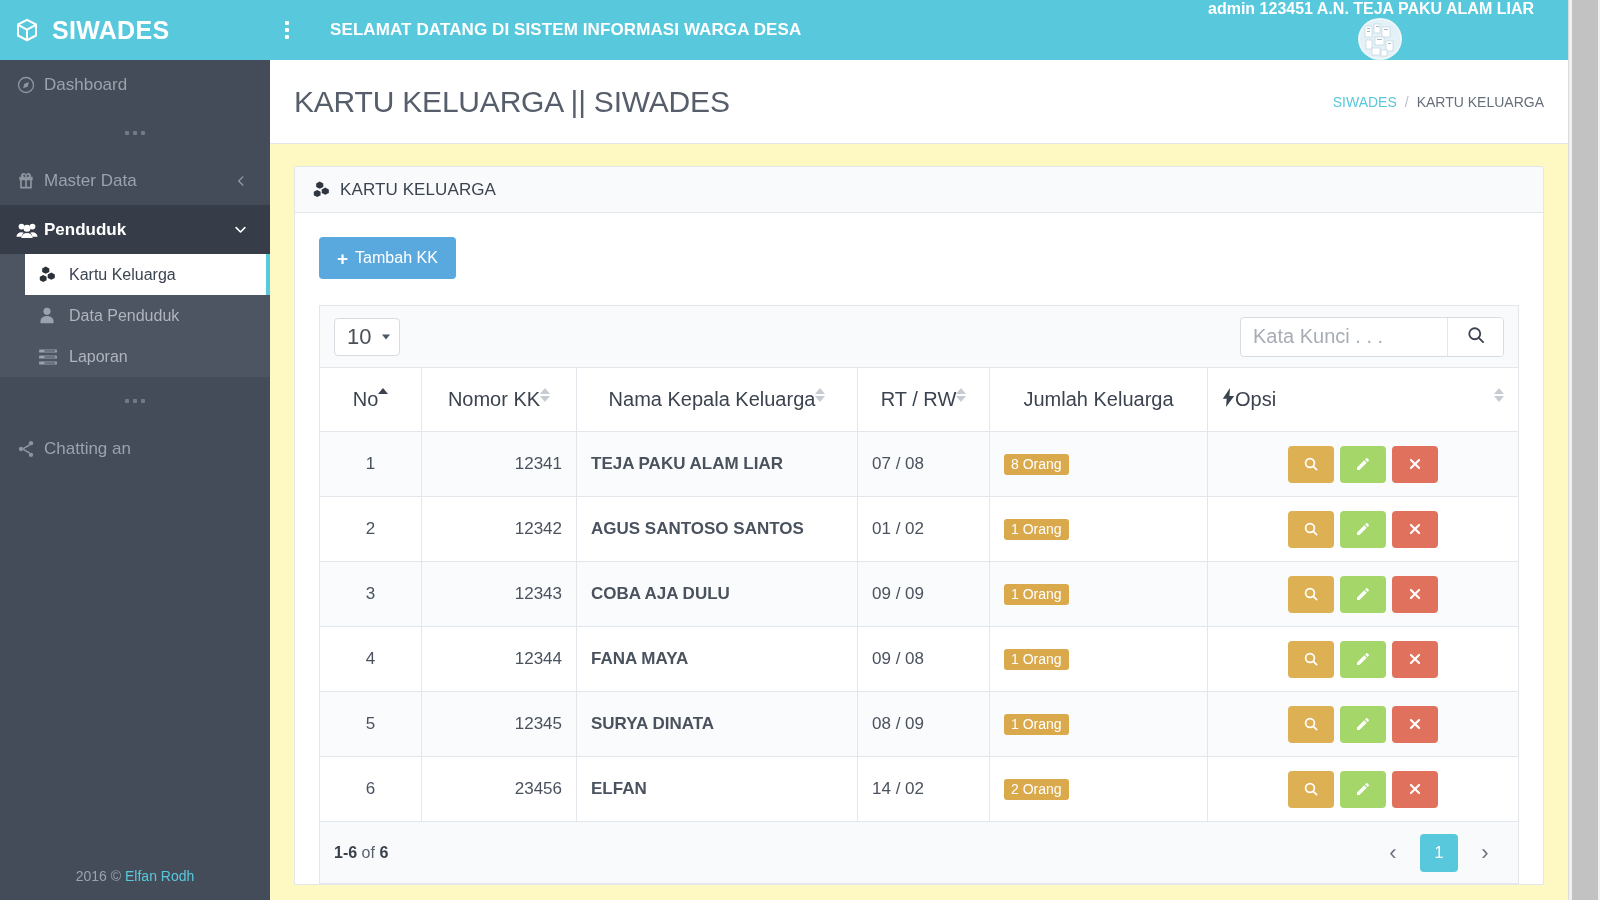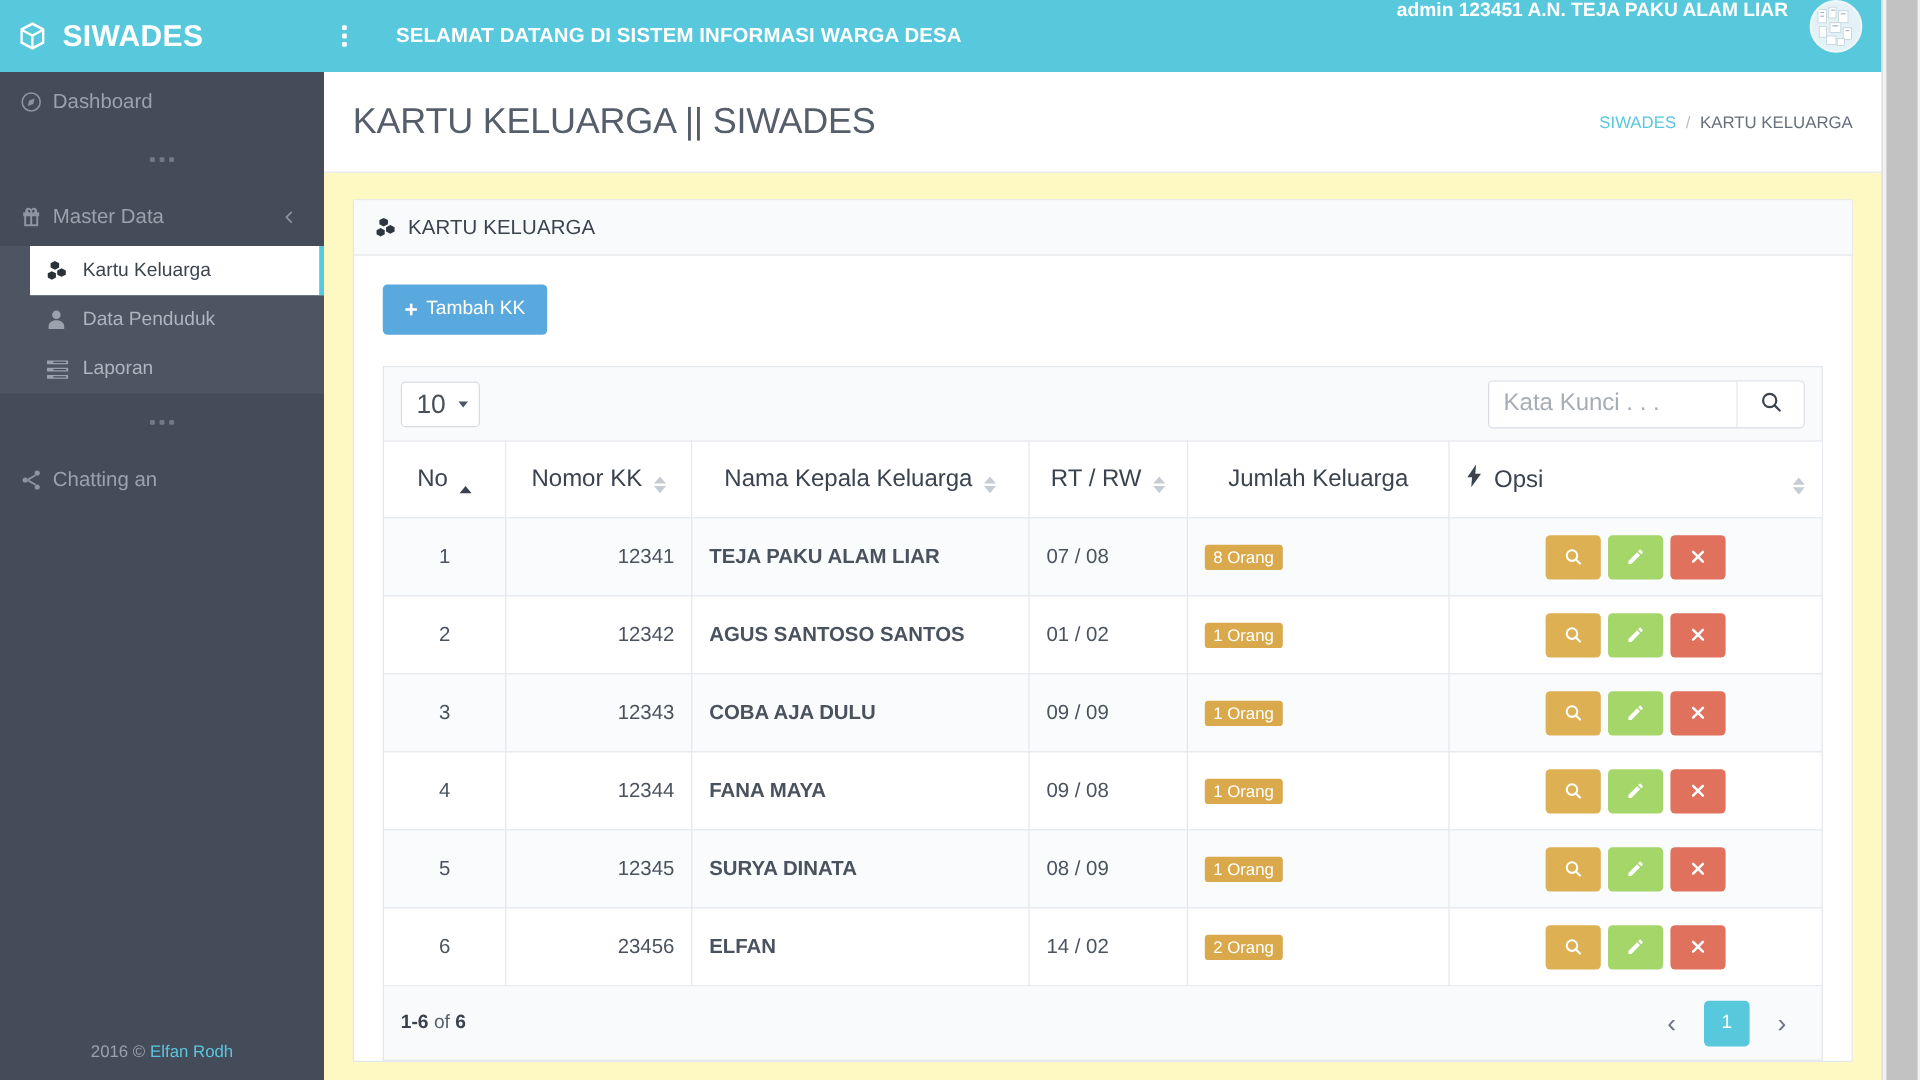--- a/index.html
+++ b/index.html
@@ -70,23 +70,24 @@
   .welcome {
     color: #ffffff;
     font-size: 17px;
     font-weight: 700;
     letter-spacing: 0.1px;
     margin-left: 26px;
     white-space: nowrap;
   }
   .topbar-right {
     margin-left: auto;
-    display: flex; align-items: flex-start;
+    display: flex; align-items: center;
     padding-right: 16px;
     height: 60px;
+    flex-direction: column;
   }
   .user-label {
     color: #ffffff;
     font-size: 16px;
     font-weight: 700;
     white-space: nowrap;
     margin-right: 18px;
   }
   .avatar {
     width: 44px; height: 44px;
@@ -324,21 +325,21 @@
     background: #ffffff;
     height: 64px;
     font-size: 20px;
     font-weight: 400;
     color: #3b434f;
     position: relative;
     padding: 0 14px;
     cursor: pointer;
     white-space: nowrap;
   }
-  .th-inner { display: flex; align-items: flex-end; justify-content: center; gap: 10px; }
+  .th-inner { display: flex; align-items: flex-start; justify-content: center; }
   .sort-both, .sort-asc {
     display: inline-flex; flex-direction: column; gap: 2px;
     line-height: 0;
   }
   .tri { width:0; height:0; border-left:5px solid transparent; border-right:5px solid transparent; }
   .tri-up { border-bottom: 6px solid #c6ccd3; }
   .tri-dn { border-top: 6px solid #c6ccd3; }
   .sort-asc .tri-up { border-bottom-color: #3b434f; }
 
   table.tbl td {
@@ -487,20 +488,38 @@
         </svg>
       </span>
       <span class="nav-label">Master Data</span>
       <span class="nav-caret">
         <svg width="14" height="14" viewBox="0 0 24 24" fill="none" stroke="currentColor" stroke-width="2.4" stroke-linecap="round" stroke-linejoin="round">
             <polyline points="15 5 8 12 15 19"></polyline>
           </svg>
       </span>
     </div>
 
+    <div class="nav-item active-parent">
+      <span class="nav-ico">
+        <svg width="22" height="20" viewBox="0 0 26 20" fill="currentColor">
+          <circle cx="6.5" cy="6" r="3.4"></circle>
+            <circle cx="19.5" cy="6" r="3.4"></circle>
+            <circle cx="13" cy="8" r="4.2"></circle>
+          <path d="M0.5 18c.4-3.3 2.8-5.3 6-5.3 1.1 0 2 .2 2.8.6-1.4 1.1-2.3 2.7-2.6 4.7H.5Z"></path>
+          <path d="M25.5 18h-6.2c-.3-2-1.2-3.6-2.6-4.7.8-.4 1.7-.6 2.8-.6 3.2 0 5.6 2 6 5.3Z"></path>
+          <path d="M13 13.4c3.6 0 6.3 2.2 6.8 6H6.2c.5-3.8 3.2-6 6.8-6Z"></path>
+        </svg>
+      </span>
+      <span class="nav-label">Penduduk</span>
+      <span class="nav-caret">
+        <svg width="15" height="15" viewBox="0 0 24 24" fill="none" stroke="currentColor" stroke-width="2.6" stroke-linecap="round" stroke-linejoin="round">
+            <polyline points="5 9 12 16 19 9"></polyline>
+          </svg>
+      </span>
+    </div>
 
     <div class="submenu">
       <div class="subitem selected">
         <span class="sub-ico">
           <svg width="19" height="19" viewBox="0 0 24 24" fill="currentColor">
             <path d="M8.5 2 4 4.3v4.4l4.5 2.3L13 8.7V4.3L8.5 2Zm7 7.6L11 11.9v4.4l4.5 2.3 4.5-2.3v-4.4l-4.5-2.3Zm-10.2 3L1 14.9v4.4l4.3 2.2 4.3-2.2v-4.4l-4.3-2.3Z"></path>
           </svg>
         </span>
         <span>Kartu Keluarga</span>
       </div>

